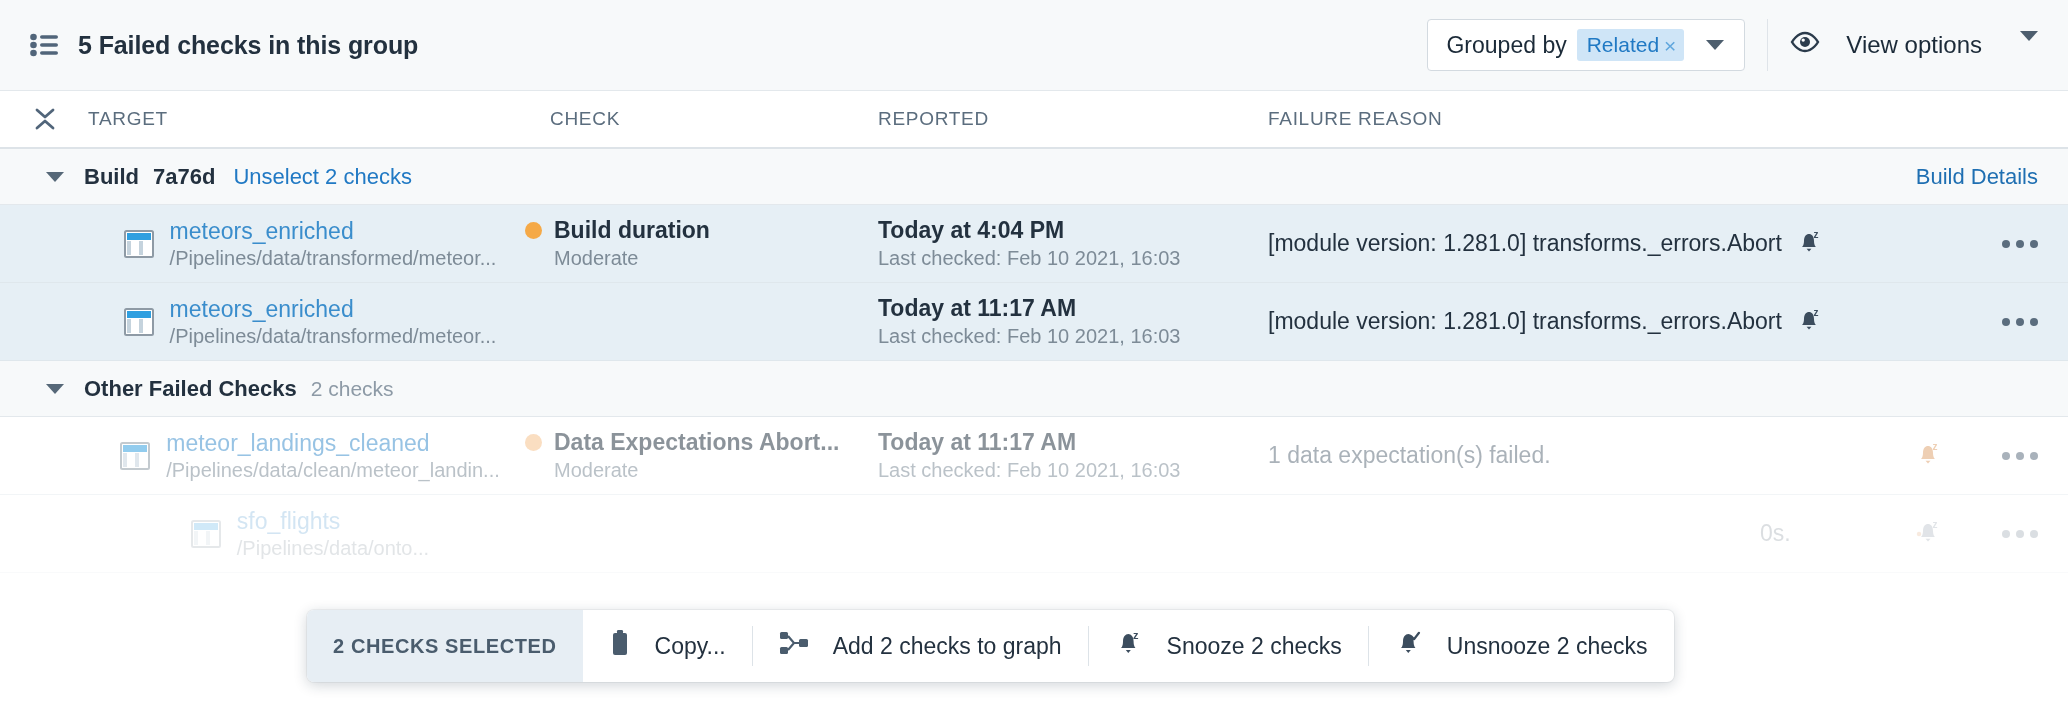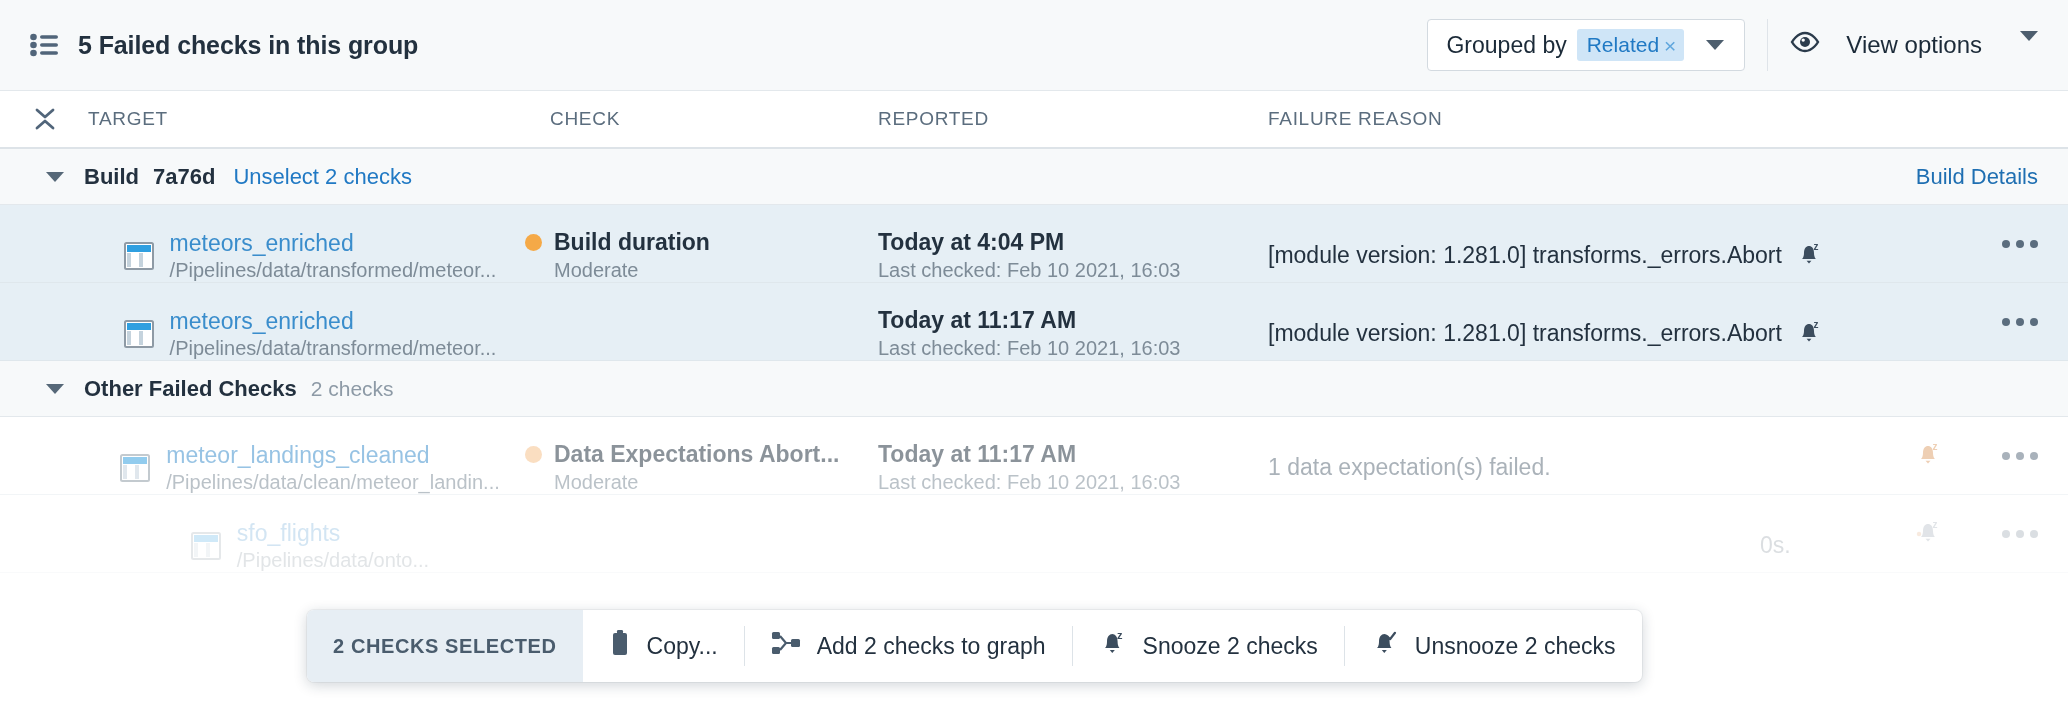--- a/index.html
+++ b/index.html
@@ -83,21 +83,21 @@
   
   .row {
     height: 78px; position: relative; display: block;
     border-bottom: 1px solid #dfe7ec;
   }
   .row.selected { background: #e6eff5; }
   .row.plain { background: #ffffff; border-bottom: 1px solid #e8edf1; }
   .row.dim { opacity: 0.52; }
   .row.dim2 { opacity: 0.22; }
 
-  .cell { position: absolute; top: 12px; height: 100%; display: flex;
+  .cell { position: absolute; top: 0; height: 100%; display: flex;
           flex-direction: column; justify-content: center; }
 
   .target-cell { left: 30px; width: 560px; flex-direction: row; align-items: center; gap: 16px; }
   .ds-icon { width: 30px; height: 28px; flex: none; }
   .target-text { display: flex; flex-direction: column; gap: 2px; min-width: 0; }
   .target-name { font-size: 23px; color: #3a8dcc; white-space: nowrap; cursor: pointer; }
   .target-path { font-size: 20px; color: #7d8b97; white-space: nowrap; }
 
   .check-cell { left: 525px; width: 330px; }
   .check-line { display: flex; align-items: center; gap: 12px; }
@@ -129,21 +129,21 @@
     background: #ffffff; border-radius: 7px;
     box-shadow: 0 3px 14px rgba(22,40,60,0.20), 0 0 0 1px rgba(22,40,60,0.05);
     overflow: hidden;
   }
   .ab-count {
     background: #e7eef4; display: flex; align-items: center;
     padding: 0 26px; font-size: 20px; letter-spacing: 0.6px;
     color: #4a5c6d; font-weight: bold; white-space: nowrap;
   }
   .ab-btn {
-    display: flex; align-items: center; gap: 16px;
+    display: flex; align-items: center; gap: 24px;
     padding: 0 26px; font-size: 23px; color: #23313f;
     white-space: nowrap; cursor: pointer;
   }
   .ab-sep { width: 1px; background: #dde3e8; margin: 16px 0; }
 </style>
 </head>
 <body>
 
 <div id="app">
 

